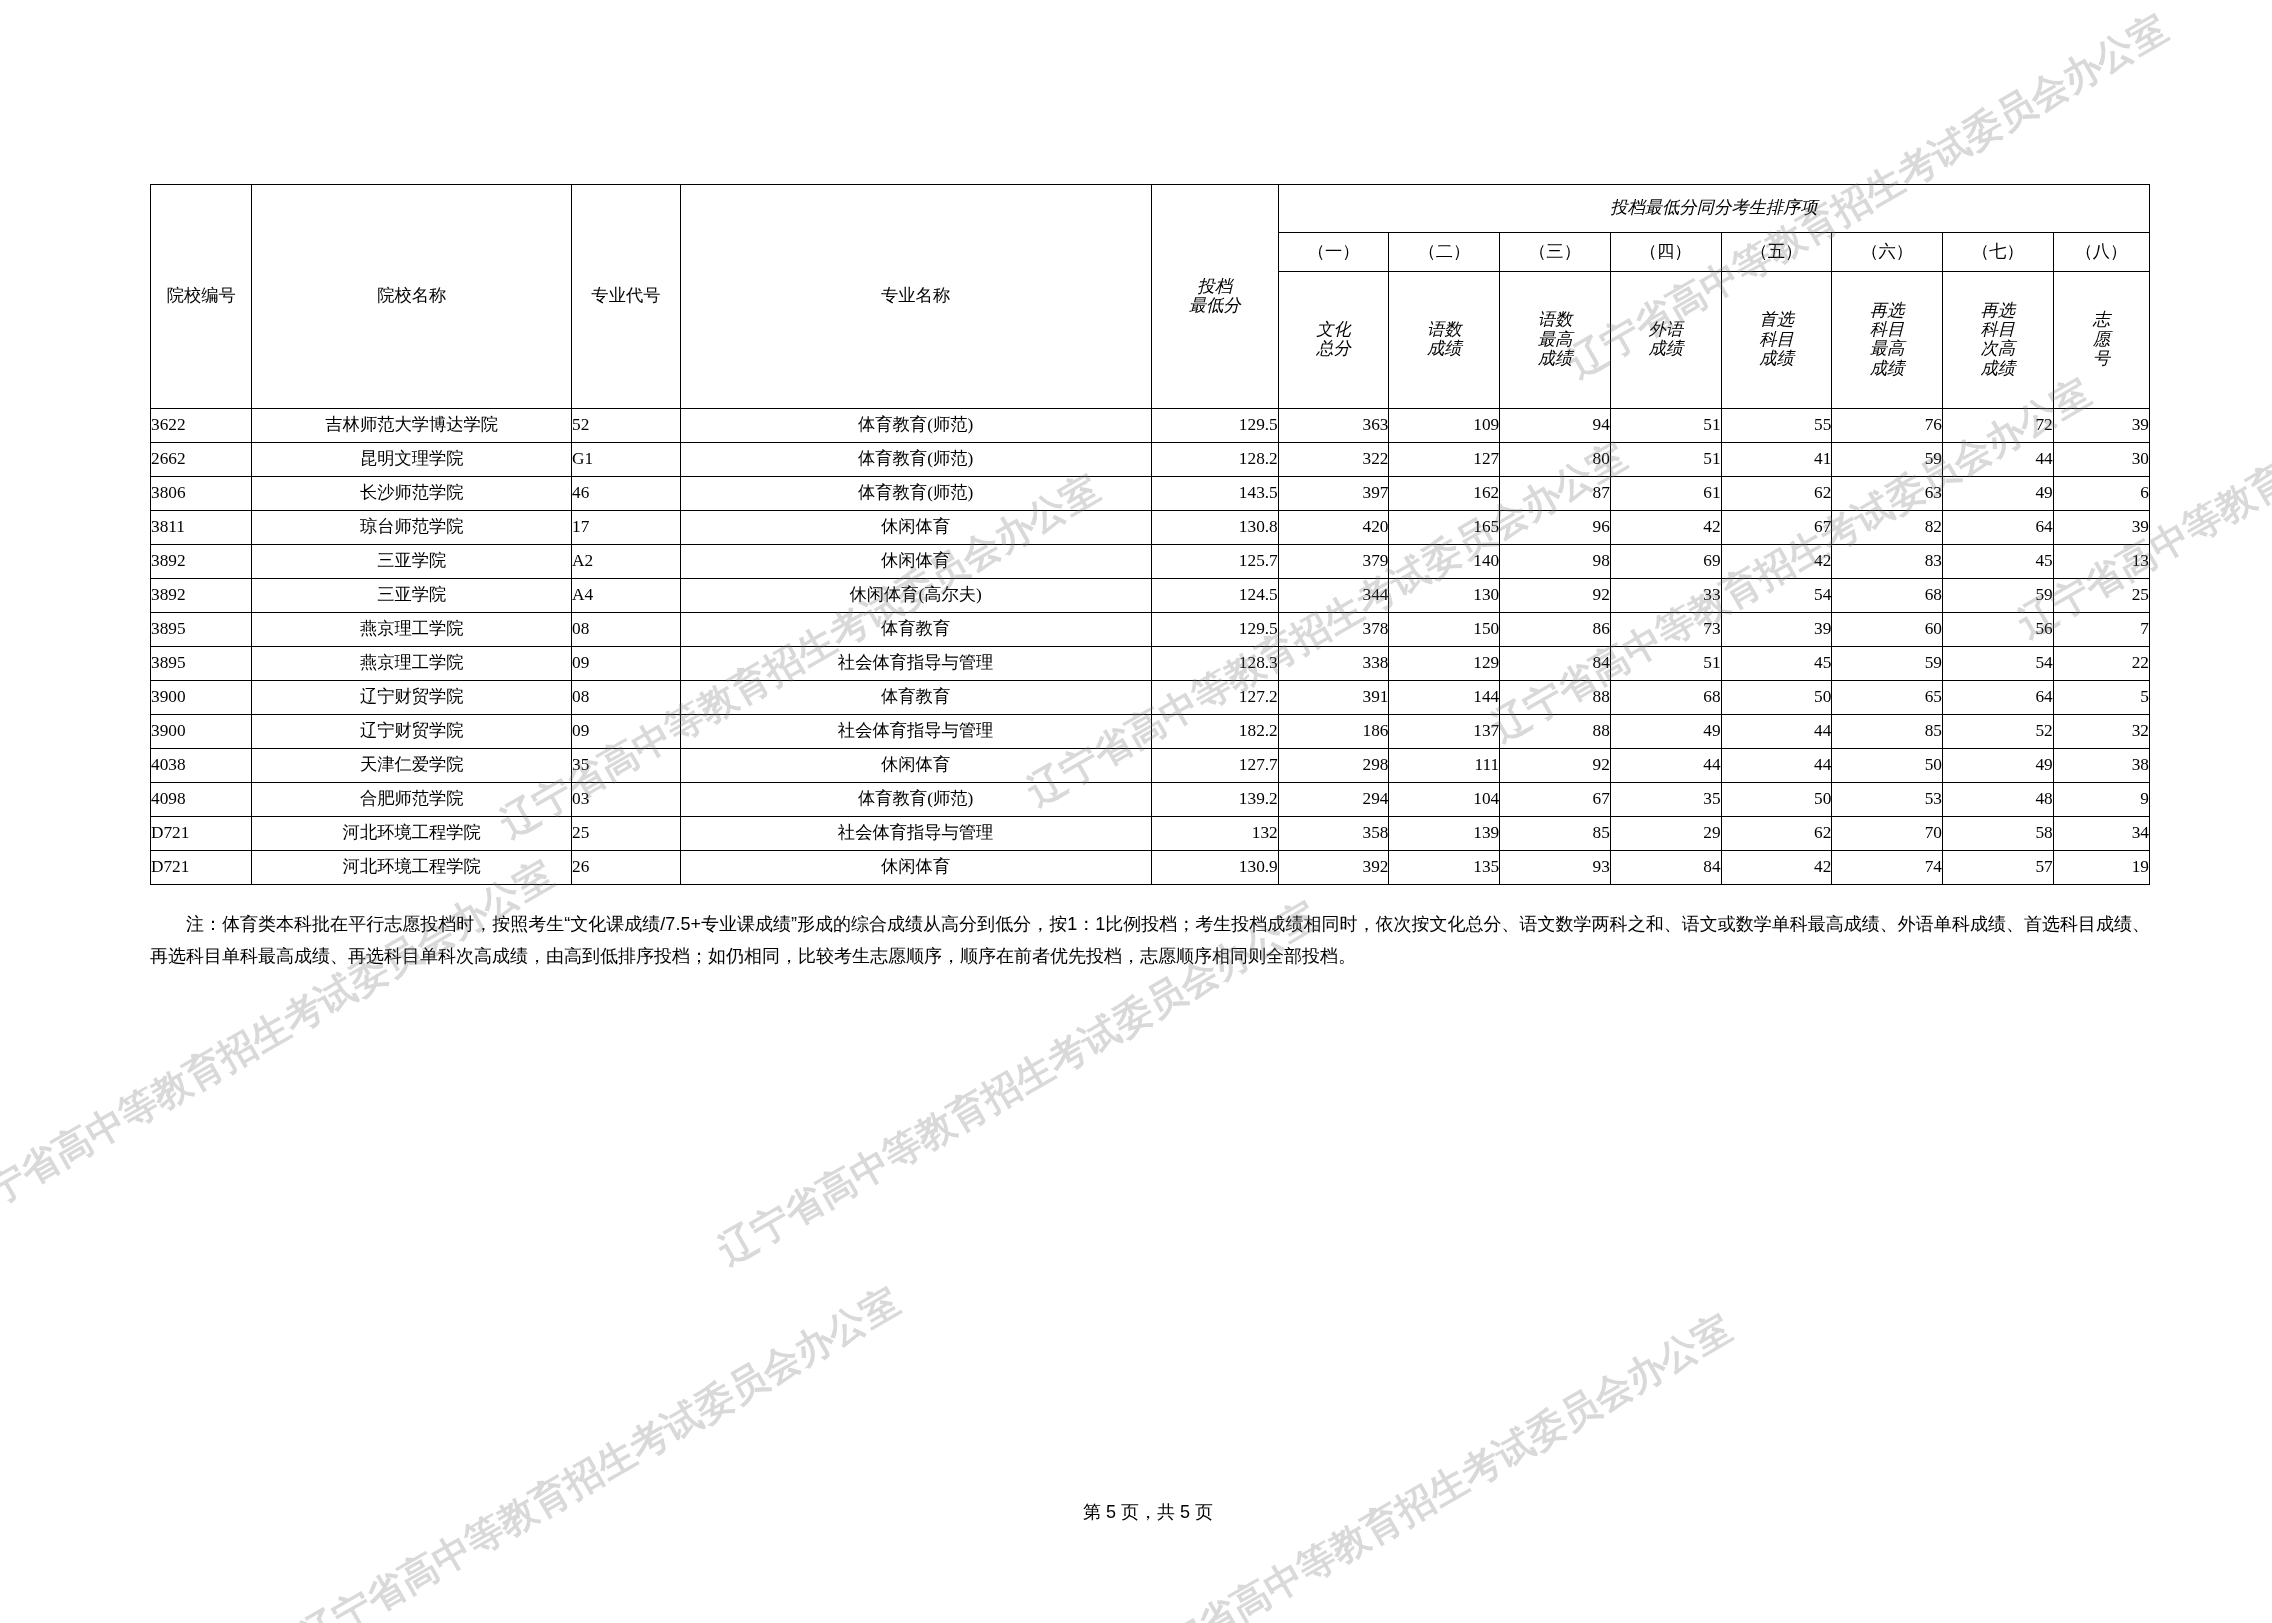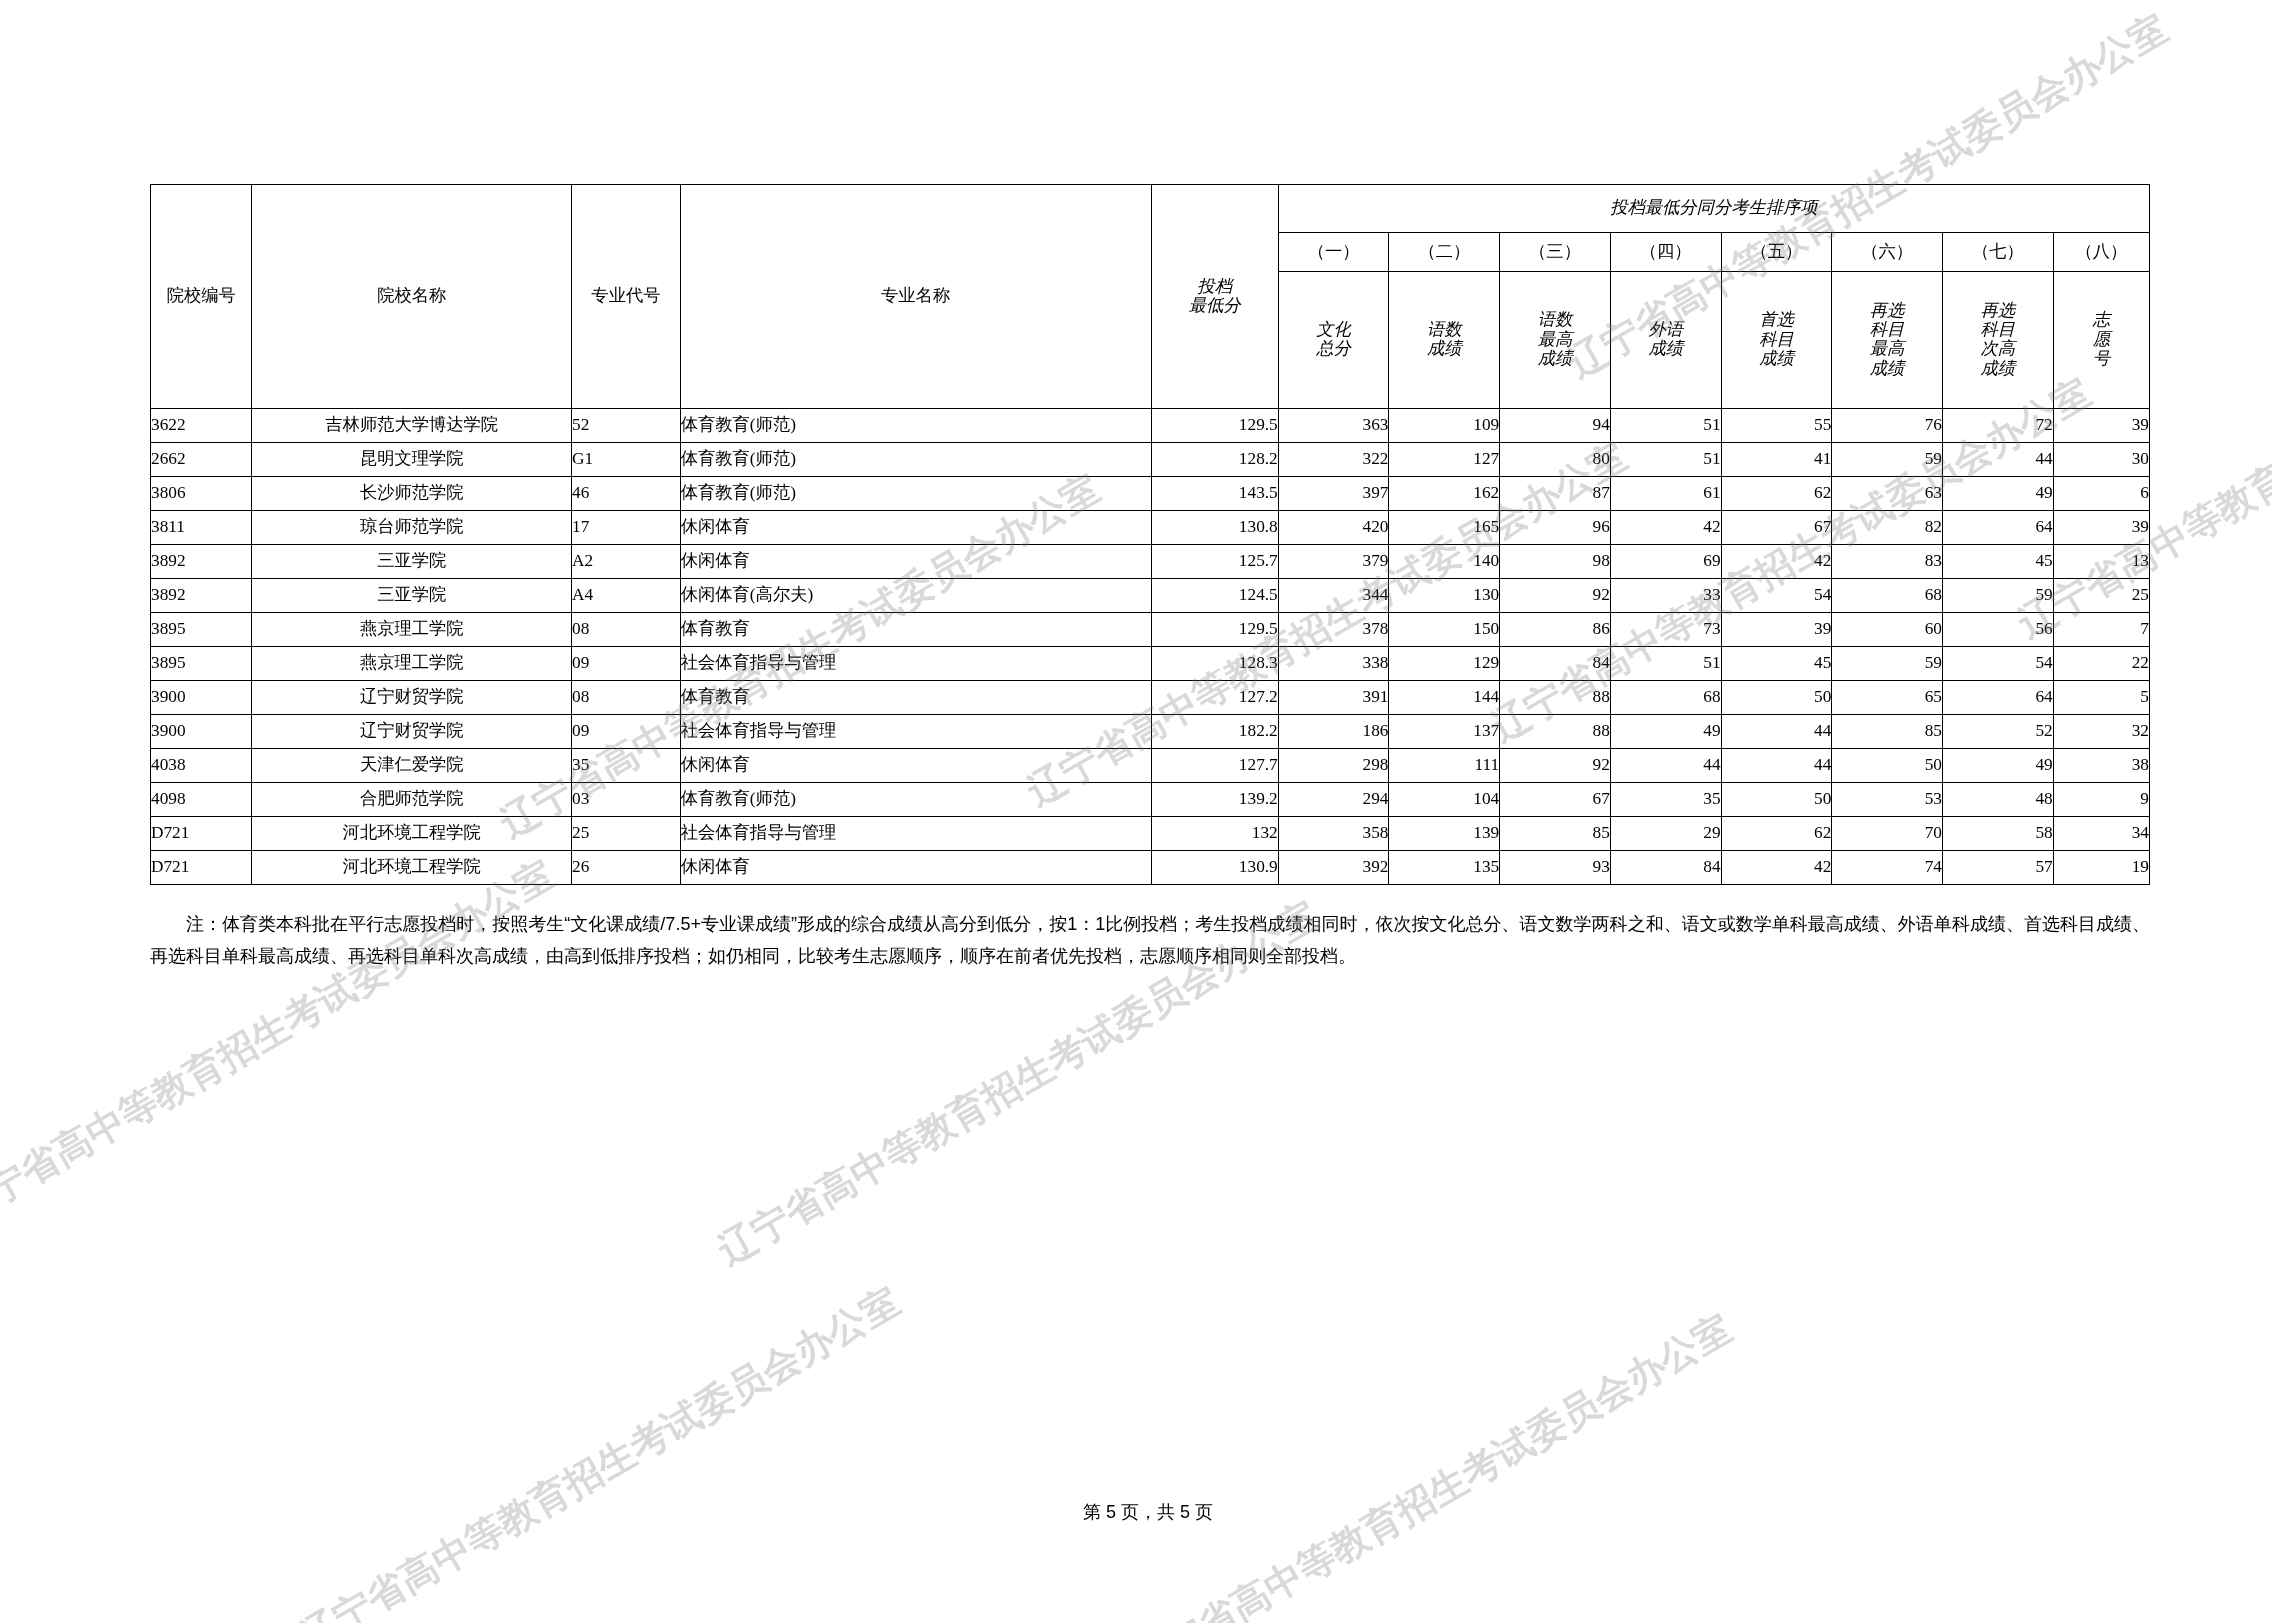--- a/index.html
+++ b/index.html
@@ -108,21 +108,21 @@
   td.c-name {
     text-align: center;
     height: 33px;
     font-family: Liberation Serif, serif;
   }
   td.c-majorcode {
     text-align: left;
     padding-left: 5.5px;
   }
   td.c-major {
-    text-align: left;
+    text-align: center;
     padding-left: 6.4px;
   }
   td.c-num {
     text-align: right;
     padding-right: 10px;
   }
 
   .note {
     position: absolute;
     left: 150px;

